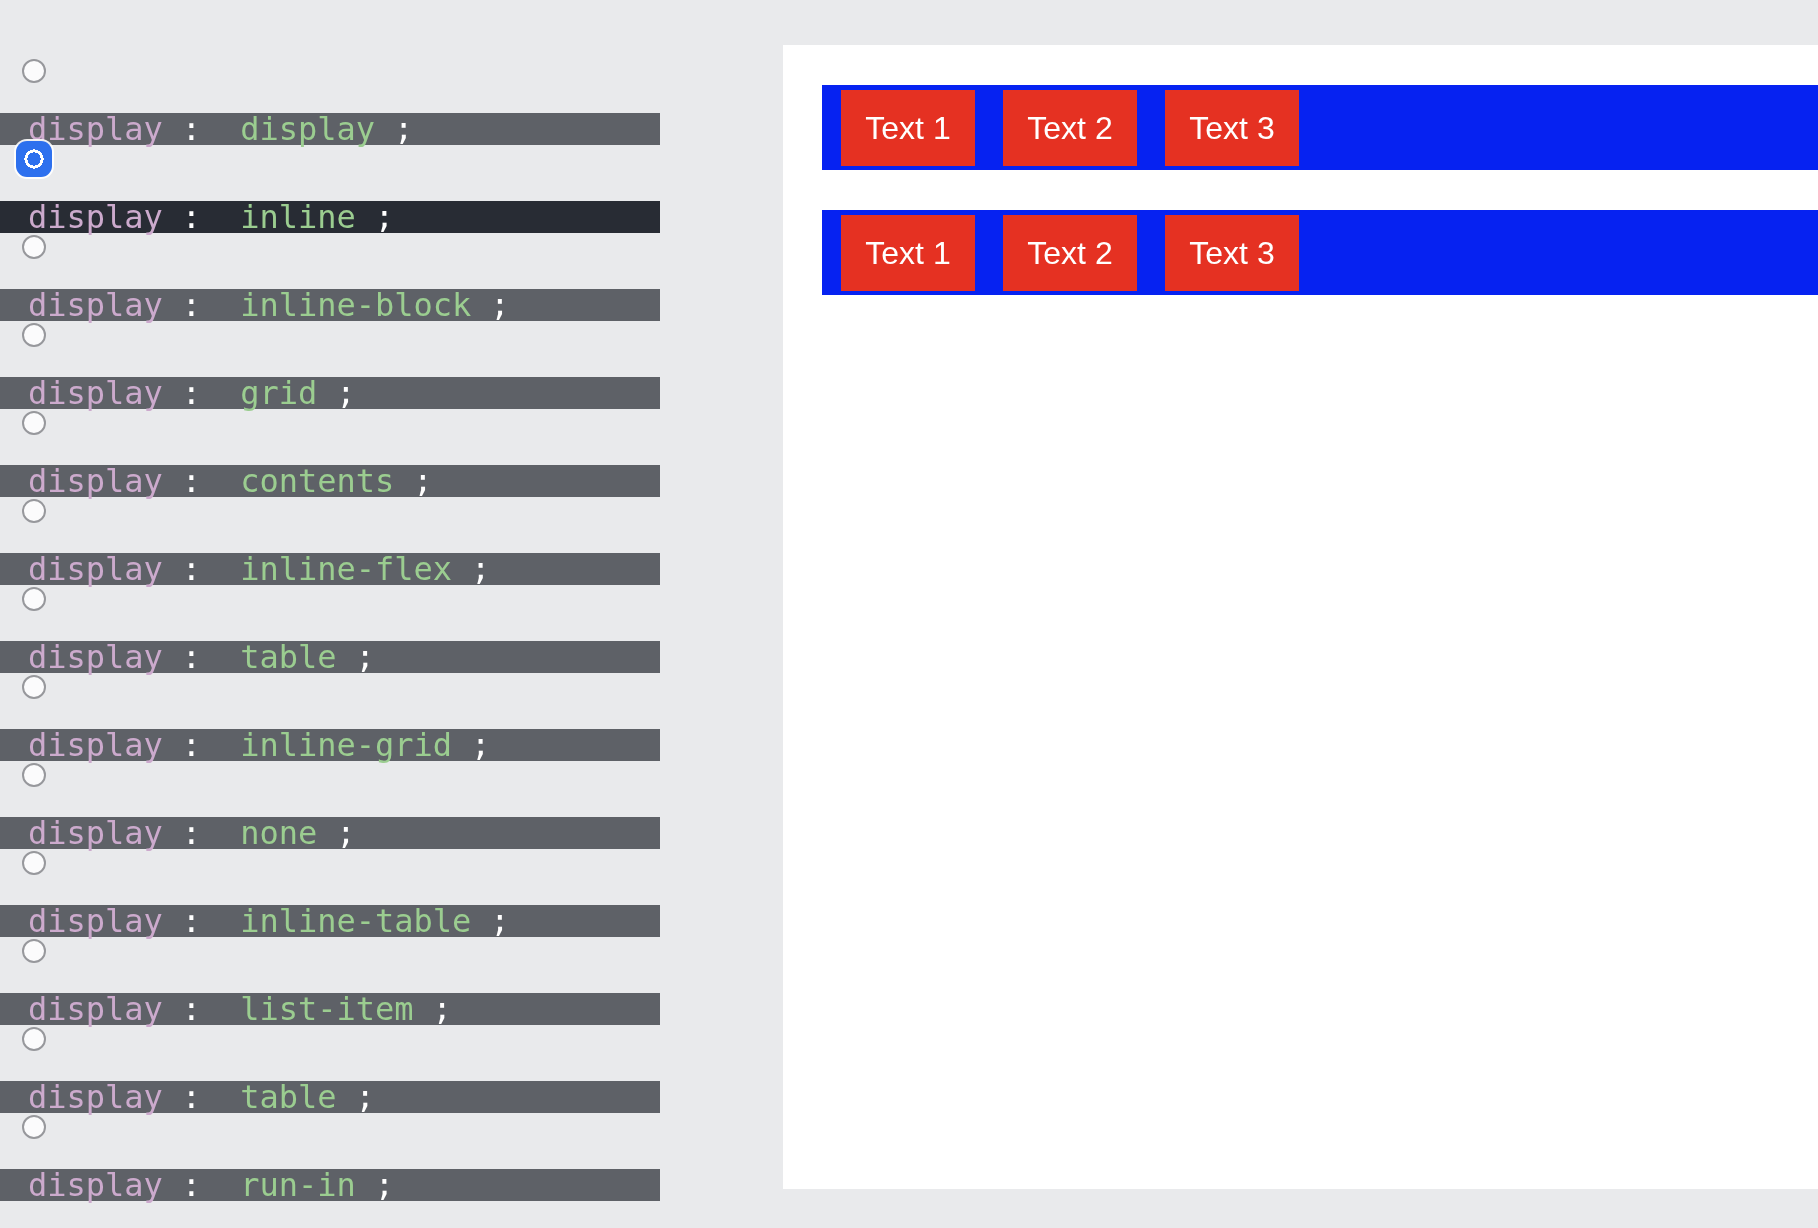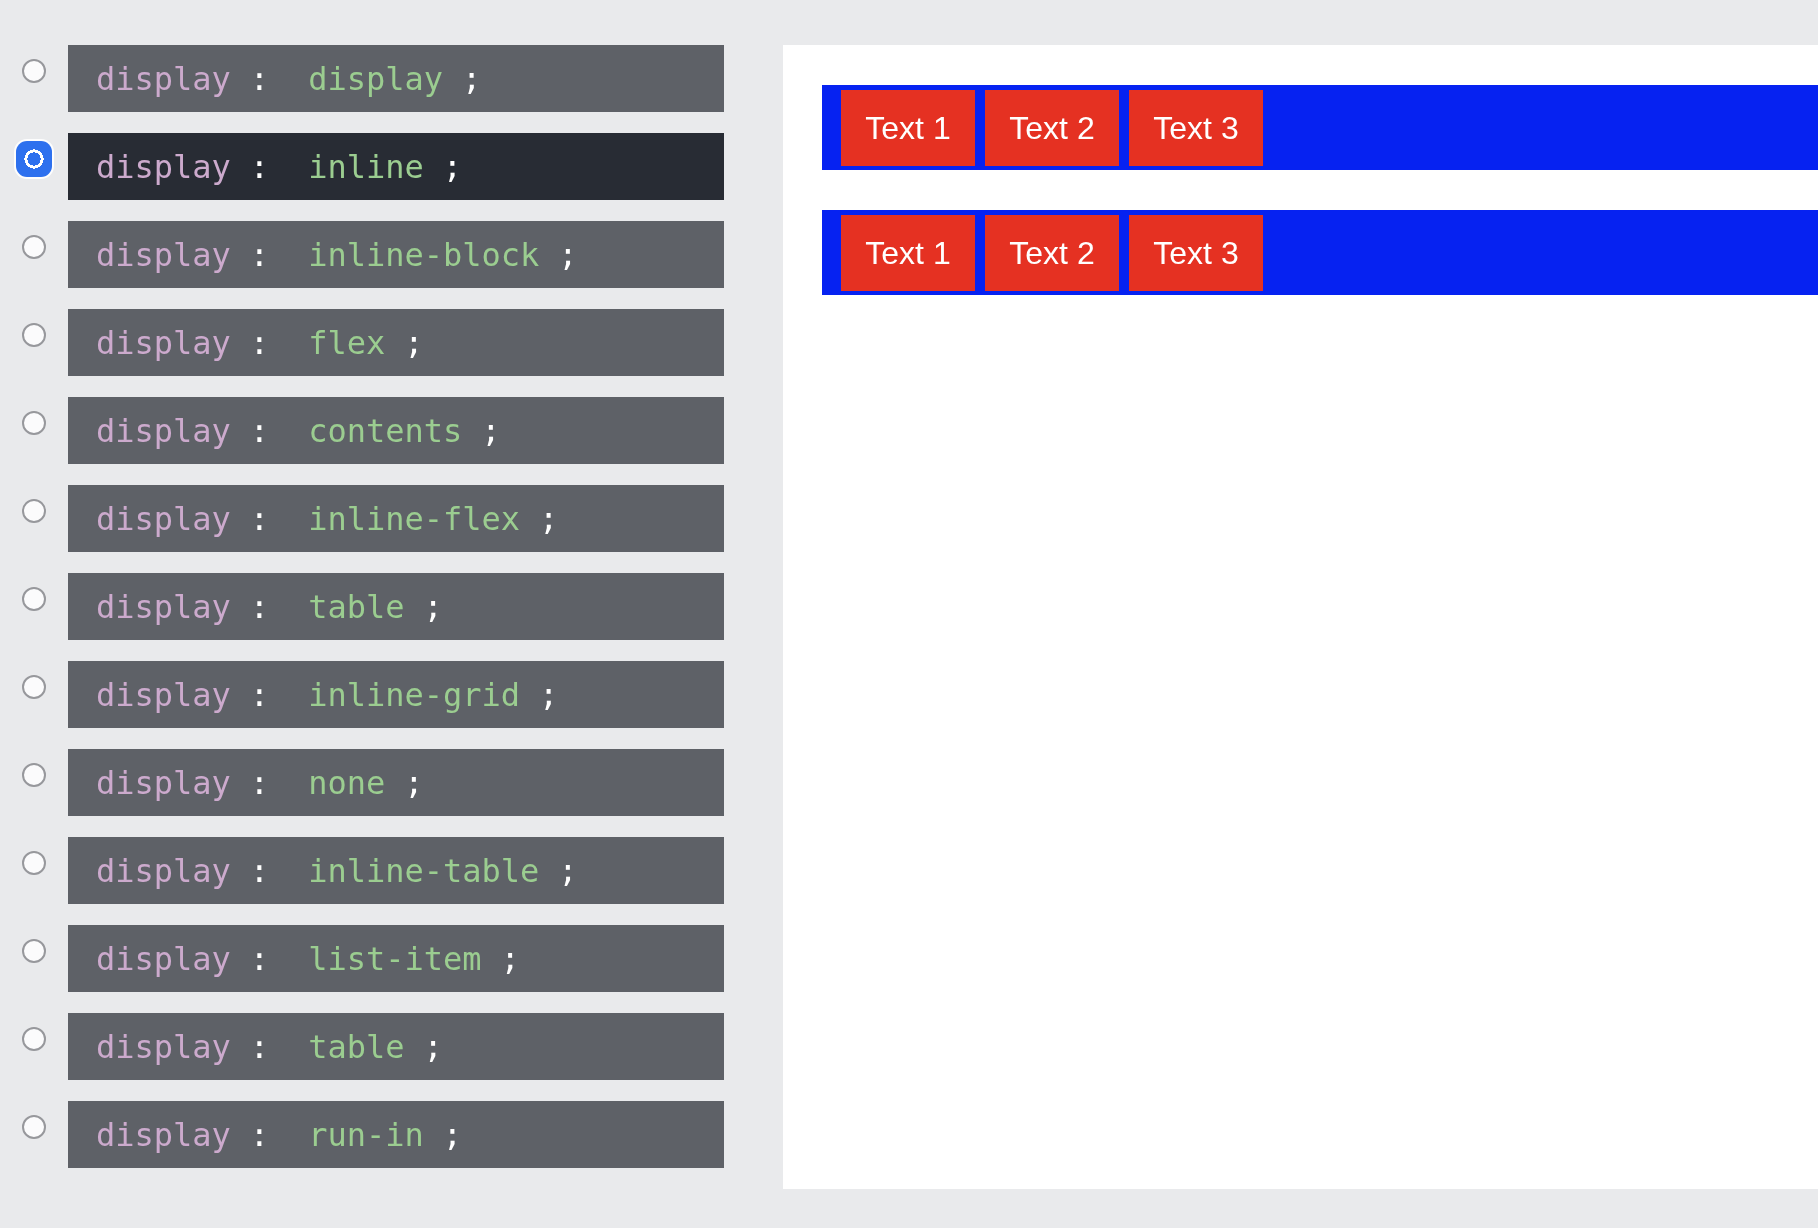--- a/index.html
+++ b/index.html
@@ -23,21 +23,21 @@
     position:relative;
     overflow:hidden;
     font-family:"Liberation Sans", sans-serif;
   }
 
   
   .options{
     position:absolute;left:0;top:45px;width:724px;
   }
   .row{
-    display:flex;height:67px;margin-bottom:21px;width:724px;
+    display:flex;height:67px;margin-bottom:21px;width:660px;flex-direction:column;
   }
   .radio-cell{
     width:68px;display:flex;justify-content:center;align-items:flex-start;flex:0 0 68px;
   }
   .radio{
     width:24px;height:24px;border-radius:50%;
     border:2px solid #97989c;background:#fbfbfc;
     margin-top:14px;cursor:pointer;display:block;
   }
   .radio.checked{
@@ -74,21 +74,21 @@
     position:absolute;left:783px;top:45px;right:0;height:1144px;
     background:var(--panel-bg);
     overflow:hidden;
   }
   .bar{
     margin:40px 0 0 39px;
     height:85px;
     background:var(--bar-blue);
     padding:5px 0 0 19px;
     display:flex;
-    gap:10px;
+    gap:28px;
   }
   .redbox{
     width:134px;height:76px;flex:0 0 134px;
     background:var(--box-red);
     color:var(--preview-text-color);
     font-size:32px;
     display:flex;align-items:center;justify-content:center;
   }
 </style>
 </head>
@@ -128,21 +128,21 @@
       <span class="semi">;</span>
     </div>
   </div>
     <div class="row" role="radio" aria-checked="false">
     <div class="radio-cell">
       <span class="radio"></span>
     </div>
     <div class="code">
       <span class="prop">display</span>
       <span class="colon">:</span>
-      <span class="val">flex</span>
+      <span class="val">grid</span>
       <span class="semi">;</span>
     </div>
   </div>
     <div class="row" role="radio" aria-checked="false">
     <div class="radio-cell">
       <span class="radio"></span>
     </div>
     <div class="code">
       <span class="prop">display</span>
       <span class="colon">:</span>

